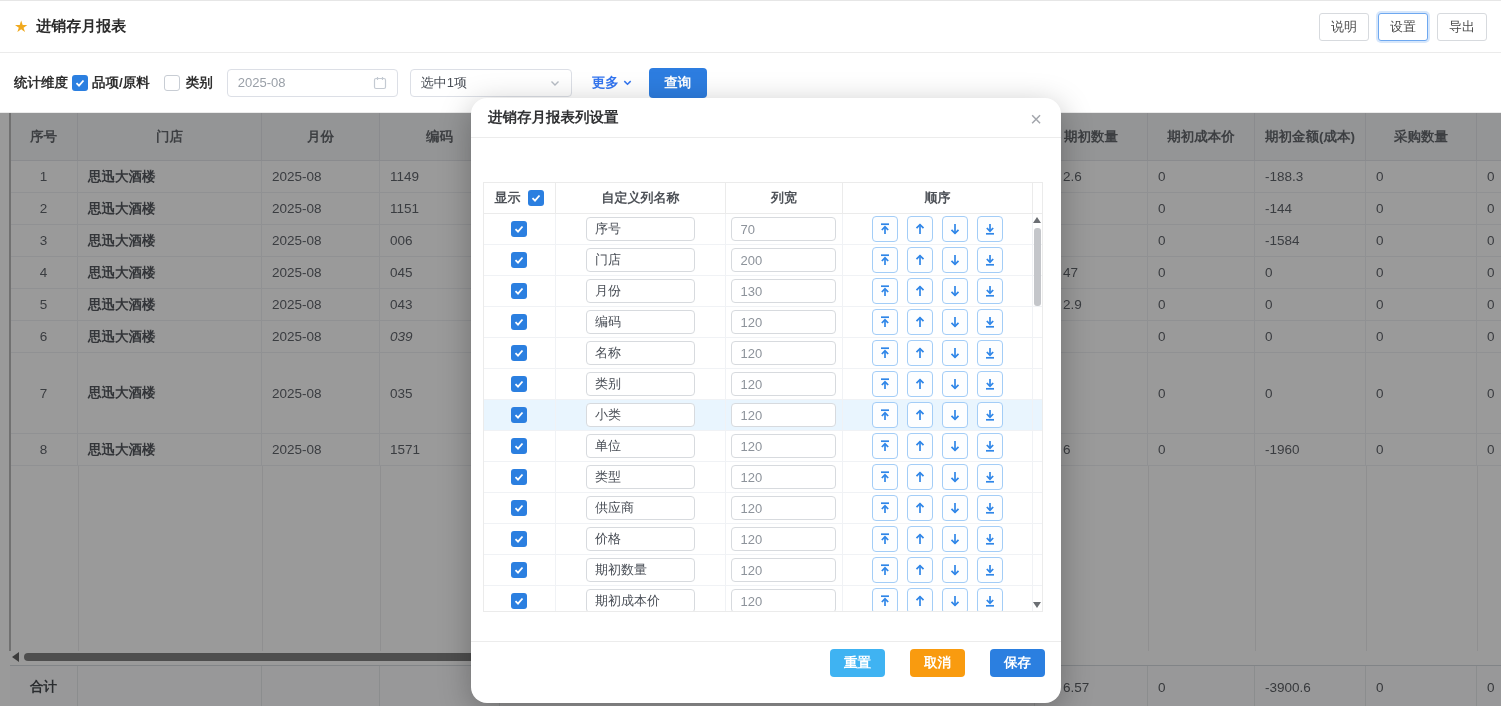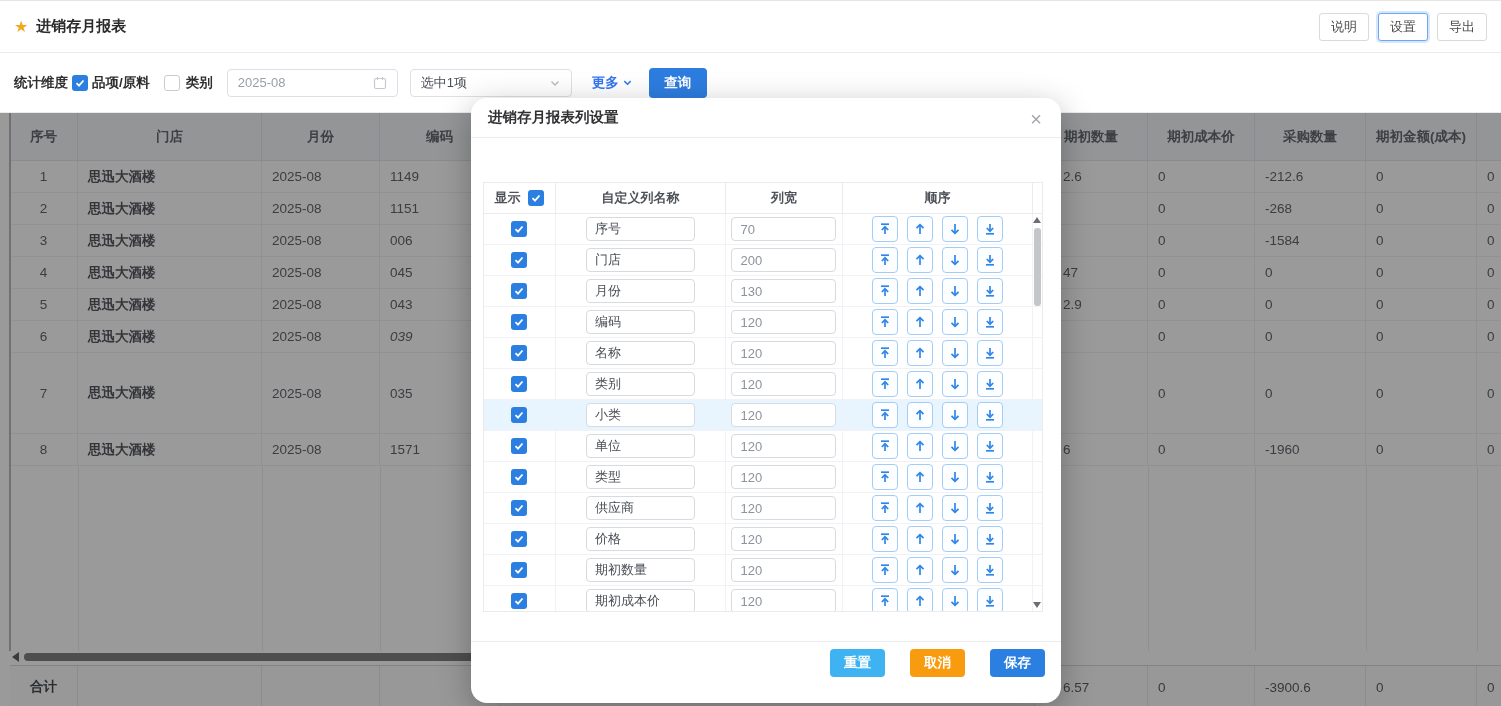--- a/index.html
+++ b/index.html
@@ -135,47 +135,47 @@
   <div class="report">
     <div id="thead">
         <div class="trow" style="top: 0px;">
           <div class="hcell" style="width: 68px; height: 48px;">序号</div>
           <div class="hcell" style="width: 184px; height: 48px;">门店</div>
           <div class="hcell" style="width: 118px; height: 48px;">月份</div>
           <div class="hcell" style="width: 120px; height: 48px;">编码</div>
           <div class="hcell" style="width: 535px; height: 48px;"></div>
           <div class="hcell" style="width: 113px; height: 48px;">期初数量</div>
           <div class="hcell" style="width: 107px; height: 48px;">期初成本价</div>
+          <div class="hcell" style="width: 111px; height: 48px;">期初金额(成本)</div>
           <div class="hcell" style="width: 111px; height: 48px;">采购数量</div>
-          <div class="hcell" style="width: 111px; height: 48px;">期初金额(成本)</div>
           <div class="hcell" style="width: 120px; height: 48px;"></div>
         </div>
       </div>
     <div id="tbody">
         <div class="trow" style="top: 48px;">
           <div class="bcell" style="width: 68px; height: 32px; justify-content: center;">1</div>
           <div class="bcell" style="width: 184px; height: 32px; padding-left: 10px; font-weight: bold; color: rgb(78, 82, 88);">思迅大酒楼</div>
           <div class="bcell" style="width: 118px; height: 32px; padding-left: 10px;">2025-08</div>
           <div class="bcell" style="width: 120px; height: 32px; padding-left: 10px;">1149</div>
           <div class="bcell" style="width: 535px; height: 32px; padding-left: 10px;"></div>
           <div class="bcell" style="width: 113px; height: 32px; padding-left: 28px;">2.6</div>
           <div class="bcell" style="width: 107px; height: 32px; padding-left: 10px;">0</div>
-          <div class="bcell" style="width: 111px; height: 32px; padding-left: 10px;">-212.6</div>
+          <div class="bcell" style="width: 111px; height: 32px; padding-left: 10px;">-188.3</div>
           <div class="bcell" style="width: 111px; height: 32px; padding-left: 10px;">0</div>
           <div class="bcell" style="width: 120px; height: 32px; padding-left: 10px;">0</div>
         </div>
         <div class="trow" style="top: 80px;">
           <div class="bcell" style="width: 68px; height: 32px; justify-content: center;">2</div>
           <div class="bcell" style="width: 184px; height: 32px; padding-left: 10px; font-weight: bold; color: rgb(78, 82, 88);">思迅大酒楼</div>
           <div class="bcell" style="width: 118px; height: 32px; padding-left: 10px;">2025-08</div>
           <div class="bcell" style="width: 120px; height: 32px; padding-left: 10px;">1151</div>
           <div class="bcell" style="width: 535px; height: 32px; padding-left: 10px;"></div>
           <div class="bcell" style="width: 113px; height: 32px; padding-left: 28px;"></div>
           <div class="bcell" style="width: 107px; height: 32px; padding-left: 10px;">0</div>
-          <div class="bcell" style="width: 111px; height: 32px; padding-left: 10px;">-268</div>
+          <div class="bcell" style="width: 111px; height: 32px; padding-left: 10px;">-144</div>
           <div class="bcell" style="width: 111px; height: 32px; padding-left: 10px;">0</div>
           <div class="bcell" style="width: 120px; height: 32px; padding-left: 10px;">0</div>
         </div>
         <div class="trow" style="top: 112px;">
           <div class="bcell" style="width: 68px; height: 32px; justify-content: center;">3</div>
           <div class="bcell" style="width: 184px; height: 32px; padding-left: 10px; font-weight: bold; color: rgb(78, 82, 88);">思迅大酒楼</div>
           <div class="bcell" style="width: 118px; height: 32px; padding-left: 10px;">2025-08</div>
           <div class="bcell" style="width: 120px; height: 32px; padding-left: 10px;">006</div>
           <div class="bcell" style="width: 535px; height: 32px; padding-left: 10px;"></div>
           <div class="bcell" style="width: 113px; height: 32px; padding-left: 28px;"></div>

